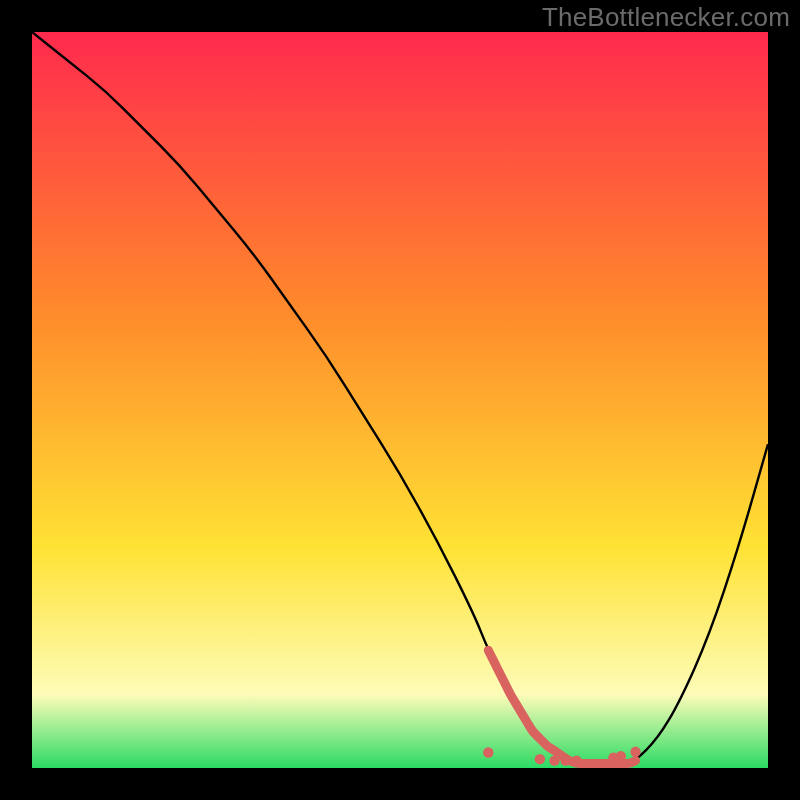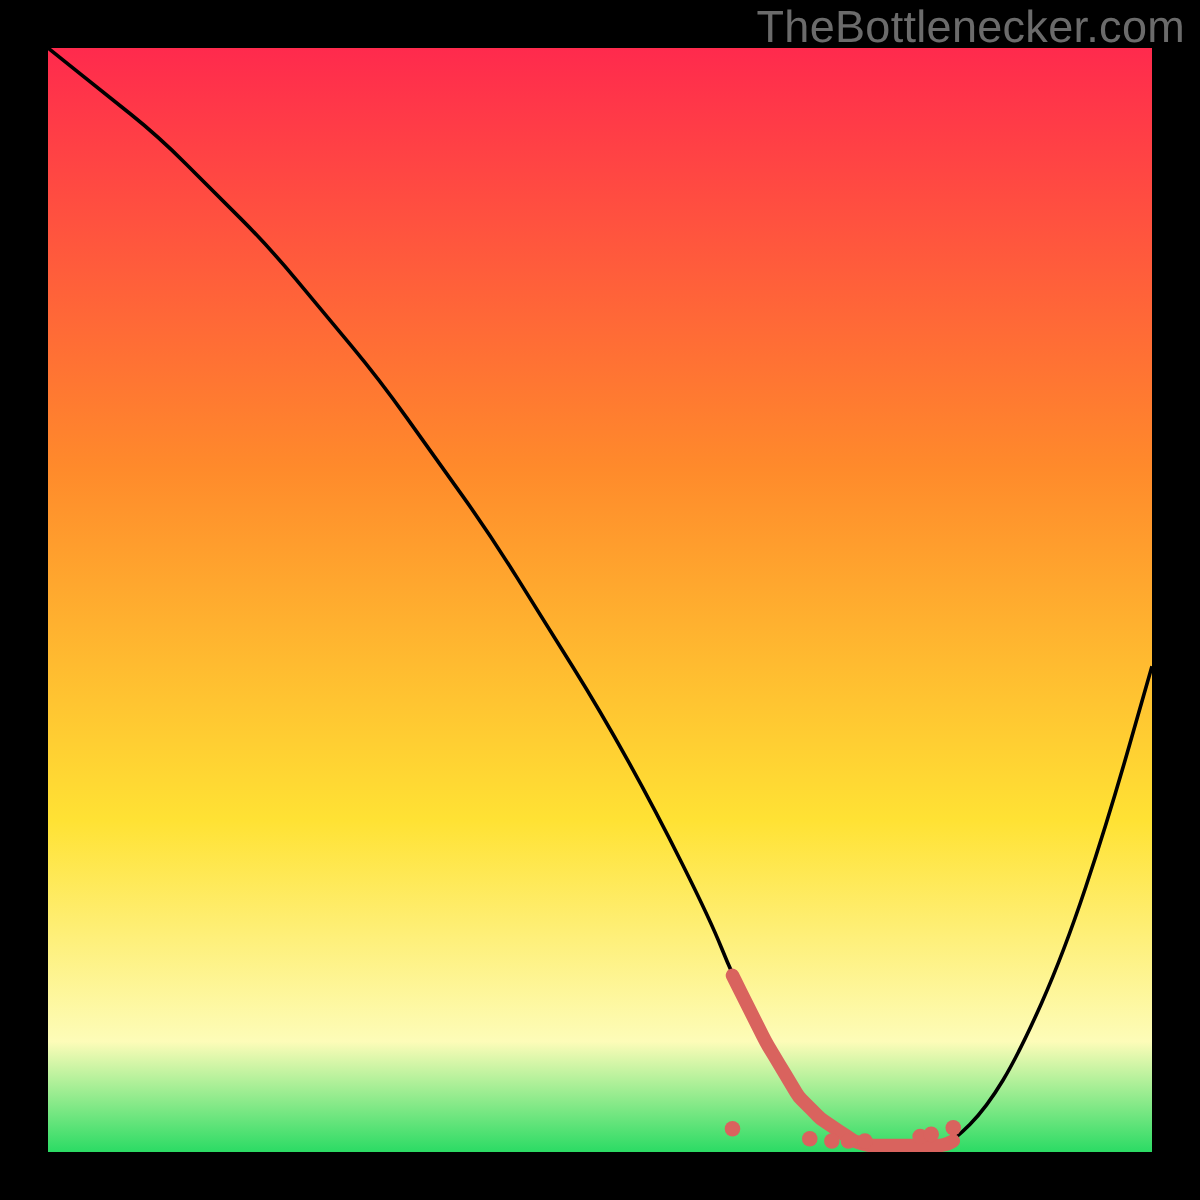--- a/index.html
+++ b/index.html
@@ -4,21 +4,21 @@
 <style>
   * { margin: 0; padding: 0; box-sizing: border-box; }
   html, body { width: 800px; height: 800px; background: #000; overflow: hidden; }
   .wrap { position: relative; width: 800px; height: 800px; }
   .attrib {
     position: absolute;
     top: 2px;
     right: 10px;
     color: #6b6b6b;
     font-family: Arial, Helvetica, sans-serif;
-    font-size: 30px;
+    font-size: 26px;
     letter-spacing: 0.2px;
   }
   .plot {
     position: absolute;
     left: 32px;
     top: 32px;
     width: 736px;
     height: 736px;
     overflow: hidden;
   }

